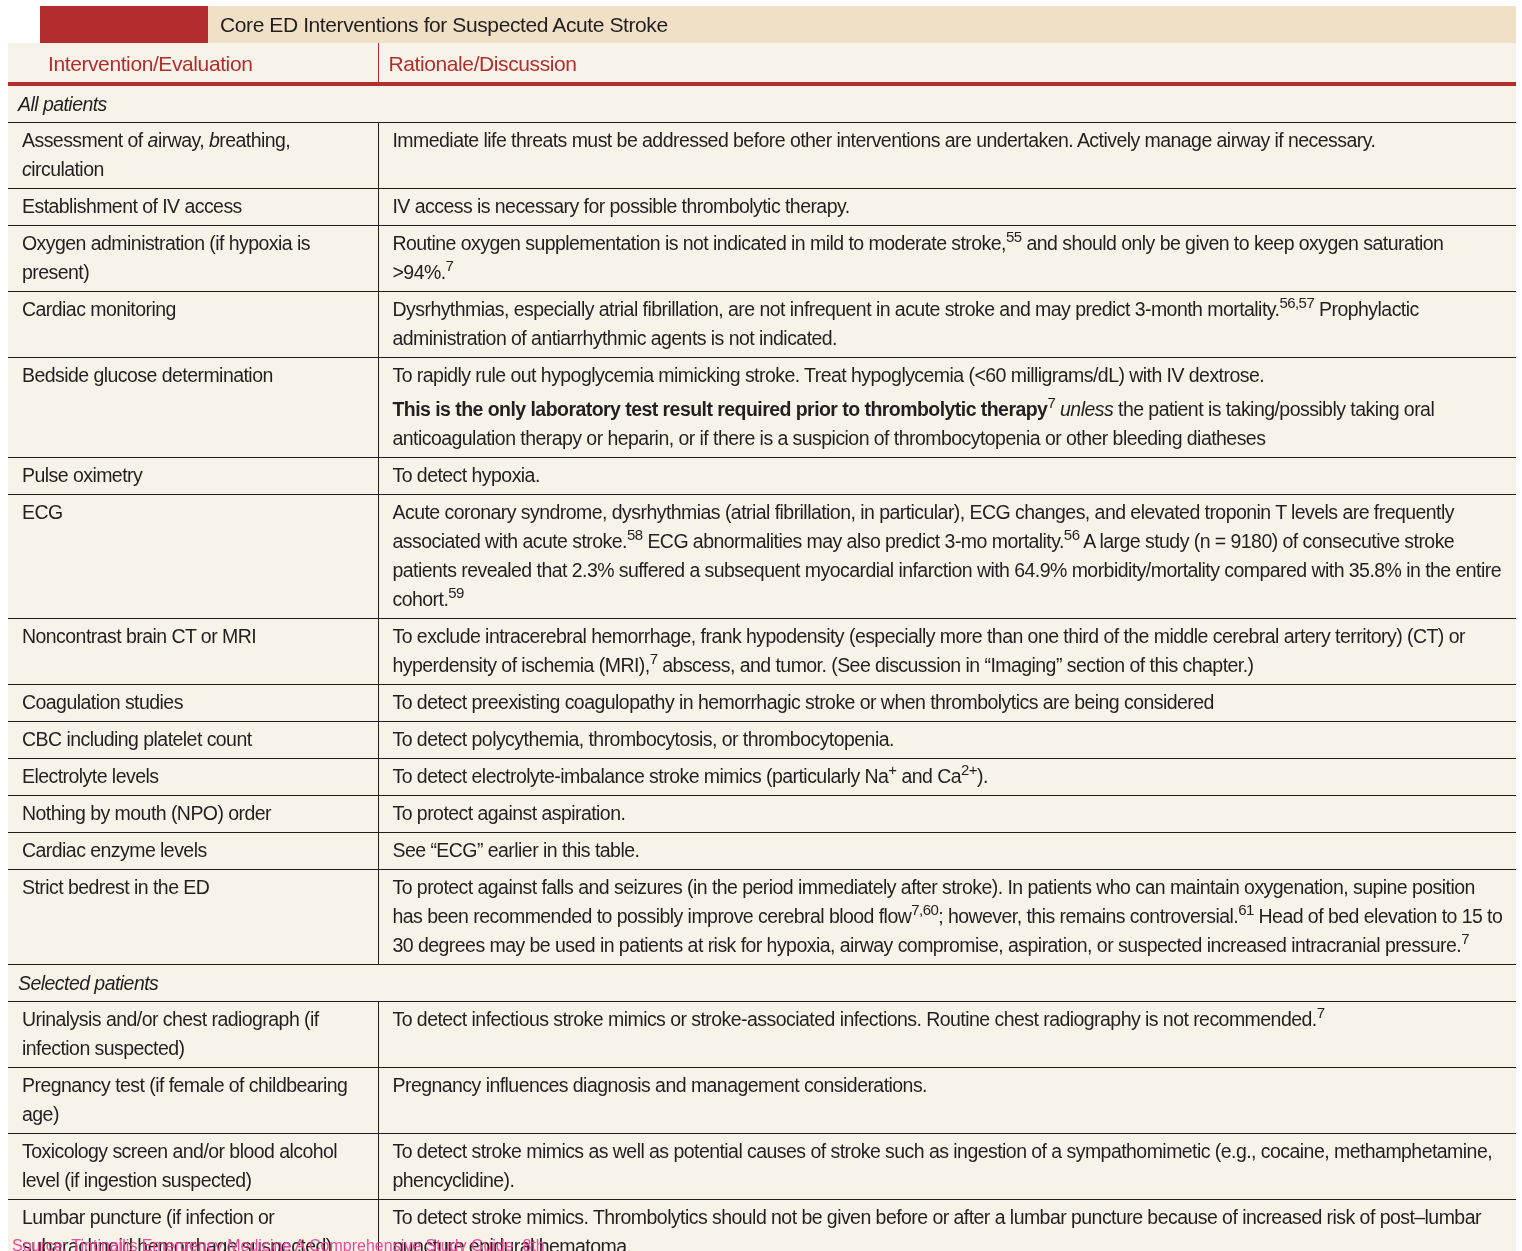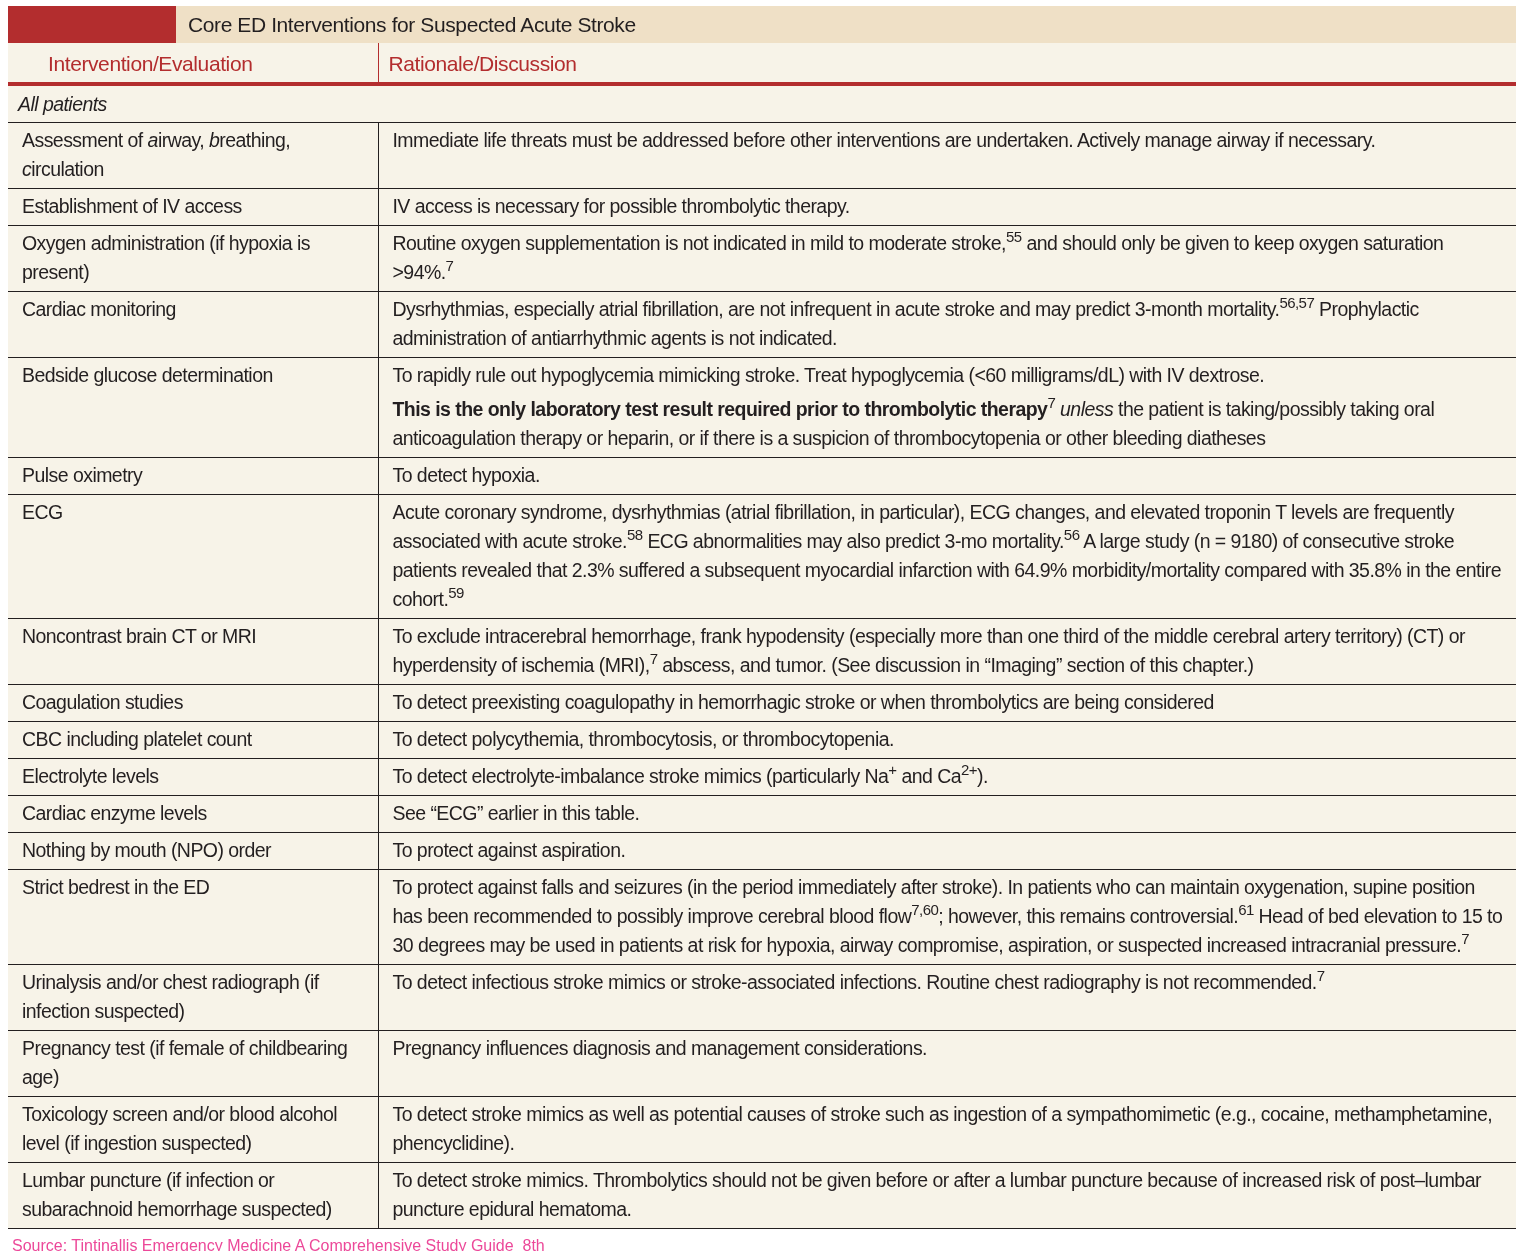--- a/index.html
+++ b/index.html
@@ -1,19 +1,19 @@
 <!DOCTYPE html>
 <html><head>
 <meta charset="utf-8">
 <style>
   html, body { margin: 0; padding: 0; background: #ffffff; }
   body { width: 1522px; height: 1251px; position: relative; overflow: hidden;
          font-family: "Liberation Sans Narrow", "Liberation Sans", sans-serif; }
   .page { position: absolute; left: 8px; top: 6px; width: 1508px; }
-  .title-bar { display: flex; height: 37px; }
+  .title-bar { display: flex; height: 37px; margin-left: 32px; }
   .title-red { width: 168px; background: #b32d2e; }
   .title-text { flex: 1; background: #efe0c6; color: #231f20; font-size: 21px;
                 line-height: 37px; padding-left: 12px; letter-spacing: -0.4px;
                 transform-origin: left; }
   table { width: 1508px; border-collapse: collapse; background: #f7f3e8; table-layout: fixed; }
   col.c1 { width: 370px; }
   col.c2 { width: 1138px; }
   th { text-align: left; color: #b32d2e; font-weight: normal; font-size: 21px;
        padding: 9px 10px 6px 10px; border-bottom: 4px solid #b32d2e; letter-spacing: -0.4px; }
   th.c1h { border-right: 1px solid #b32d2e; padding-left: 40px; }
@@ -104,34 +104,37 @@
         <td class="col1">CBC including platelet count</td>
         <td>To detect polycythemia, thrombocytosis, or thrombocytopenia.</td>
       </tr>
 
       <tr>
         <td class="col1">Electrolyte levels</td>
         <td><span>To detect electrolyte-imbalance stroke mimics (particularly Na</span><sup>+</sup><span> and Ca</span><sup>2+</sup><span>).</span></td>
       </tr>
 
       <tr>
-        <td class="col1">Cardiac enzyme levels</td>
-        <td>See “ECG” earlier in this table.</td>
+        <td class="col1">Nothing by mouth (NPO) order</td>
+        <td>To protect against aspiration.</td>
       </tr>
 
       <tr>
-        <td class="col1">Nothing by mouth (NPO) order</td>
-        <td>To protect against aspiration.</td>
+        <td class="col1">Cardiac enzyme levels</td>
+        <td>See “ECG” earlier in this table.</td>
       </tr>
 
       <tr>
         <td class="col1">Strict bedrest in the ED</td>
         <td><span>To protect against falls and seizures (in the period immediately after stroke). In patients who can maintain oxygenation, supine position has been recommended to possibly improve cerebral blood flow</span><sup>7,60</sup><span>; however, this remains controversial.</span><sup>61</sup><span> Head of bed elevation to 15 to 30 degrees may be used in patients at risk for hypoxia, airway compromise, aspiration, or suspected increased intracranial pressure.</span><sup>7</sup></td>
       </tr>
 
+      <tr>
+        <td colspan="2" class="section">Selected patients</td>
+      </tr>
 
       <tr>
         <td class="col1">Urinalysis and/or chest radiograph (if infection suspected)</td>
         <td><span>To detect infectious stroke mimics or stroke-associated infections. Routine chest radiography is not recommended.</span><sup>7</sup></td>
       </tr>
 
       <tr>
         <td class="col1">Pregnancy test (if female of childbearing age)</td>
         <td>Pregnancy influences diagnosis and management considerations.</td>
       </tr>

